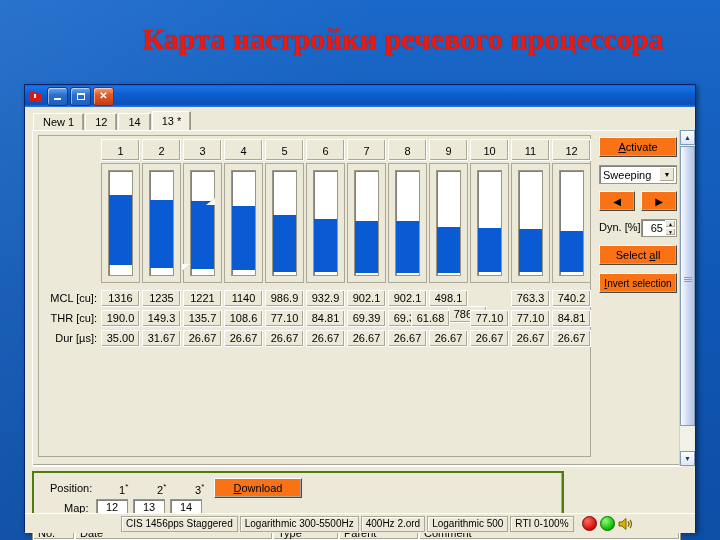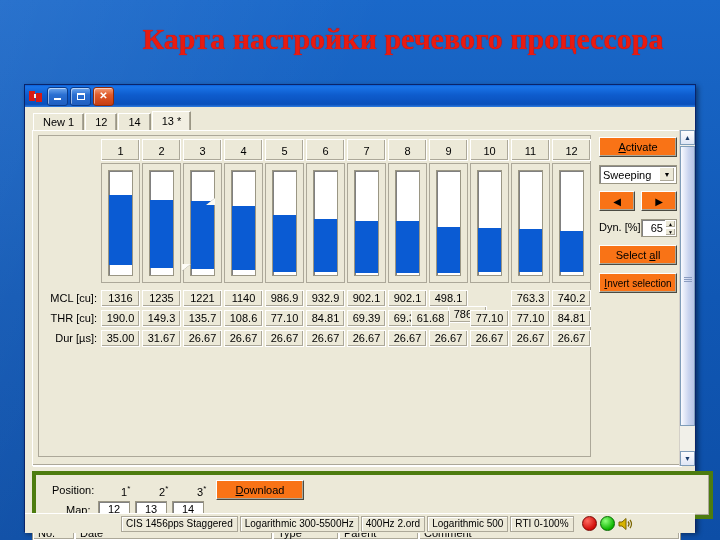--- a/index.html
+++ b/index.html
@@ -144,22 +144,22 @@
   }
   #dyn-spin .sval{flex:1 1 auto;text-align:right;font-size:11px;padding-right:2px;color:#000;}
   #dyn-spin .sbtns{width:11px;height:16px;display:flex;flex-direction:column;}
   #dyn-spin .sb{flex:1;background:#ece9d8;border:1px solid #fff;box-shadow:inset -1px -1px 0 #aca899;
     display:flex;align-items:center;justify-content:center;font-size:5px;box-sizing:border-box;cursor:pointer;}
   #btn-selectall{position:absolute;left:0;top:108px;width:78px;height:20px;}
   #btn-invert{position:absolute;left:0;top:136px;width:78px;height:20px;font-size:10px;}
 
   
   #pos-panel{
-    position:absolute;left:7px;top:364px;width:681px;height:48px;
-    background:#ece9d8;border:4px solid #4d7c0f;box-shadow:inset -1px -1px 0 #aca899;box-sizing:border-box;
+    position:absolute;left:7px;top:364px;width:532px;height:48px;
+    background:#ece9d8;border:2px solid #4d7c0f;box-shadow:inset -1px -1px 0 #aca899;box-sizing:border-box;
   }
   #pos-label{position:absolute;left:16px;top:9px;font-size:11px;color:#000;}
   .pos-opt{position:absolute;top:9px;font-size:11px;color:#000;cursor:pointer;}
   .pos-opt .star{font-size:8px;vertical-align:super;}
   #btn-download{position:absolute;left:180px;top:5px;width:88px;height:20px;}
   #map-label{position:absolute;left:30px;top:29px;font-size:11px;color:#000;}
   .map-field{
     position:absolute;top:26px;width:32px;height:17px;line-height:15px;text-align:center;
     font-size:11px;color:#000;background:#fff;border:1px solid #9a9684;
     box-shadow:inset 1px 1px 0 #808080;box-sizing:border-box;cursor:text;

